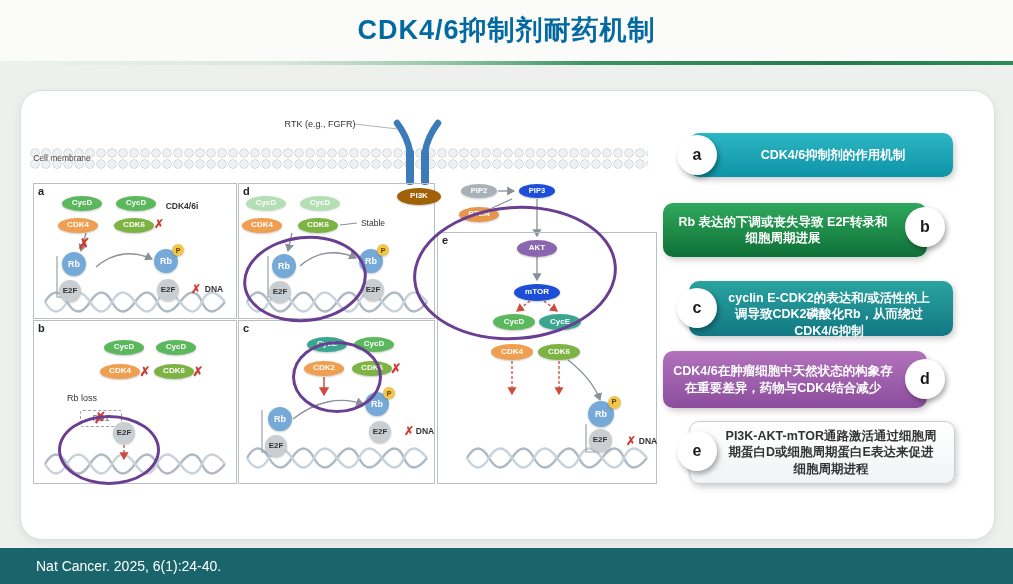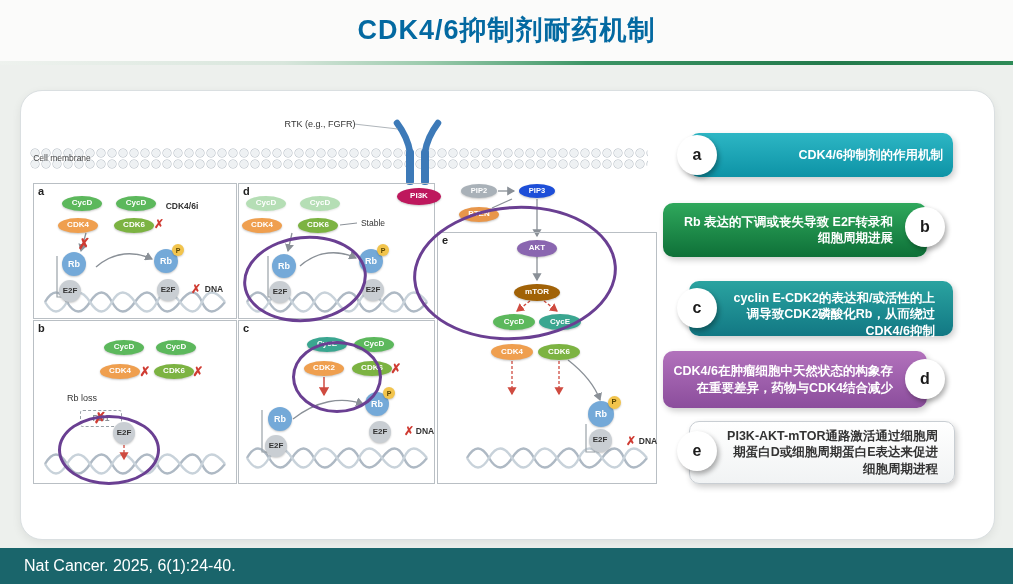--- a/index.html
+++ b/index.html
@@ -24,27 +24,27 @@
   .mol{position:absolute;display:flex;align-items:center;justify-content:center;
     font-weight:bold;line-height:1;box-shadow:0 1px 2px rgba(0,0,0,.22);}
   .mol.ellipse,.mol.circle{border-radius:50%;}
   .mol.box{border-radius:3px;box-shadow:none;}
   .mol.dashed{border:1.4px dashed #98a0a6;background:transparent;box-shadow:none;}
   .dtext{position:absolute;transform:translate(-50%,-50%);white-space:nowrap;color:#333;}
   .xmark{position:absolute;transform:translate(-50%,-50%);color:#cf3b32;font-weight:bold;line-height:1;}
   .ann{position:absolute;border:3.5px solid #6a3f92;border-radius:50%;}
   .callout{position:absolute;border-radius:10px;display:flex;align-items:center;
     box-shadow:2px 3px 6px rgba(0,0,0,.20);}
-  .callout .txt{width:100%;text-align:right;font-size:12.5px;line-height:1.32;font-weight:bold;}
+  .callout .txt{width:100%;text-align:center;font-size:12.5px;line-height:1.32;font-weight:bold;}
   .badge{position:absolute;width:40px;height:40px;border-radius:50%;background:#ffffff;
     display:flex;align-items:center;justify-content:center;font-size:16px;font-weight:bold;
     color:#1b1b1b;box-shadow:2px 3px 5px rgba(0,0,0,.32);}
   .footer{position:absolute;left:0;top:548px;width:100%;height:36px;background:#1a656b;
     display:flex;align-items:center;}
-  .footer span{color:#ffffff;font-size:16px;margin-left:24px;}
+  .footer span{color:#ffffff;font-size:14px;margin-left:36px;}
 </style>
 </head>
 <body>
 
 <div class="slide">
   <h1 class="page-title">CDK4/6抑制剂耐药机制</h1>
   <div class="divider"></div>
   <div class="content-bg"></div>
   <div class="card"></div>
 
@@ -116,26 +116,26 @@
       </div>
       <div class="panel" style="left: 238px; top: 320px; width: 195px; height: 162px;">
         <span class="panel-letter">c</span>
       </div>
       <div class="panel" style="left: 238px; top: 183px; width: 195px; height: 134px;">
         <span class="panel-letter">d</span>
       </div>
       <div class="panel" style="left: 437px; top: 232px; width: 218px; height: 250px;">
         <span class="panel-letter">e</span>
       </div>
-      <div class="mol ellipse" style="left: 397px; top: 187.5px; width: 44px; height: 17px; background: #be185d; color: rgb(255, 255, 255); font-size: 8px; opacity: 1;">PI3K</div>
+      <div class="mol ellipse" style="left: 397px; top: 187.5px; width: 44px; height: 17px; background: #a16207; color: rgb(255, 255, 255); font-size: 8px; opacity: 1;">PI3K</div>
       <div class="mol ellipse" style="left: 461px; top: 184px; width: 36px; height: 14px; background: rgb(169, 177, 184); color: rgb(255, 255, 255); font-size: 7.5px; opacity: 1;">PIP2</div>
       <div class="mol ellipse" style="left: 519px; top: 184px; width: 36px; height: 14px; background: #1d4ed8; color: rgb(255, 255, 255); font-size: 7.5px; opacity: 1;">PIP3</div>
       <div class="mol ellipse" style="left: 459px; top: 206.5px; width: 40px; height: 15px; background: rgb(232, 150, 74); color: rgb(255, 255, 255); font-size: 8px; opacity: 1;">PTEN</div>
       <div class="mol ellipse" style="left: 517px; top: 239.5px; width: 40px; height: 17px; background: rgb(138, 102, 176); color: rgb(255, 255, 255); font-size: 8px; opacity: 1;">AKT</div>
-      <div class="mol ellipse" style="left: 514px; top: 283.5px; width: 46px; height: 17px; background: #a16207; color: rgb(255, 255, 255); font-size: 8px; opacity: 1;">mTOR</div>
+      <div class="mol ellipse" style="left: 514px; top: 283.5px; width: 46px; height: 17px; background: #1d4ed8; color: rgb(255, 255, 255); font-size: 8px; opacity: 1;">mTOR</div>
       <div class="mol ellipse" style="left: 493px; top: 314px; width: 42px; height: 16px; background: rgb(92, 184, 92); color: rgb(255, 255, 255); font-size: 8px; opacity: 1;">CycD</div>
       <div class="mol ellipse" style="left: 539px; top: 314px; width: 42px; height: 16px; background: rgb(58, 166, 144); color: rgb(255, 255, 255); font-size: 8px; opacity: 1;">CycE</div>
       <div class="mol ellipse" style="left: 491px; top: 344px; width: 42px; height: 16px; background: rgb(239, 159, 79); color: rgb(255, 255, 255); font-size: 8px; opacity: 1;">CDK4</div>
       <div class="mol ellipse" style="left: 538px; top: 344px; width: 42px; height: 16px; background: rgb(124, 179, 66); color: rgb(255, 255, 255); font-size: 8px; opacity: 1;">CDK6</div>
       <div class="mol circle" style="left: 588px; top: 401px; width: 26px; height: 26px; background: rgb(116, 169, 216); color: rgb(255, 255, 255); font-size: 9px; opacity: 1;">Rb</div>
       <div class="mol circle" style="left: 607.5px; top: 395.5px; width: 13px; height: 13px; background: rgb(242, 196, 76); color: rgb(90, 69, 0); font-size: 7.5px; opacity: 1;">P</div>
       <div class="mol circle" style="left: 588.5px; top: 428.5px; width: 23px; height: 23px; background: rgb(201, 206, 211); color: rgb(51, 51, 51); font-size: 8px; opacity: 1;">E2F</div>
       <div class="mol ellipse" style="left: 62px; top: 195.5px; width: 40px; height: 15px; background: rgb(92, 184, 92); color: rgb(255, 255, 255); font-size: 8px; opacity: 1;">CycD</div>
       <div class="mol ellipse" style="left: 116px; top: 195.5px; width: 40px; height: 15px; background: rgb(92, 184, 92); color: rgb(255, 255, 255); font-size: 8px; opacity: 1;">CycD</div>
       <div class="mol ellipse" style="left: 58px; top: 217.5px; width: 40px; height: 15px; background: rgb(239, 159, 79); color: rgb(255, 255, 255); font-size: 8px; opacity: 1;">CDK4</div>

